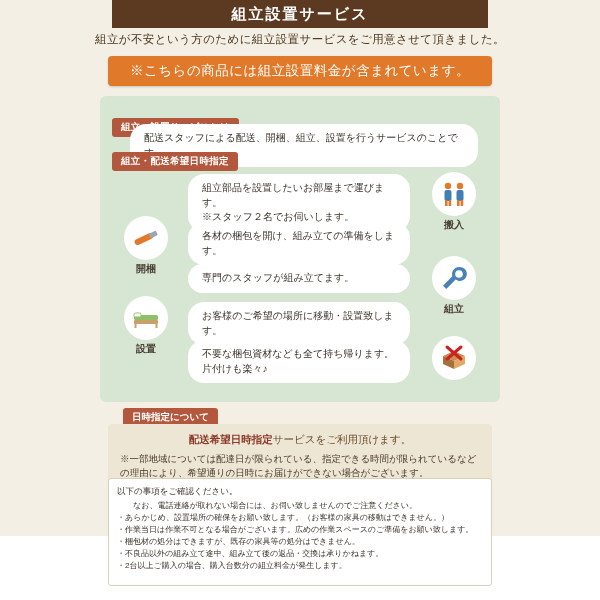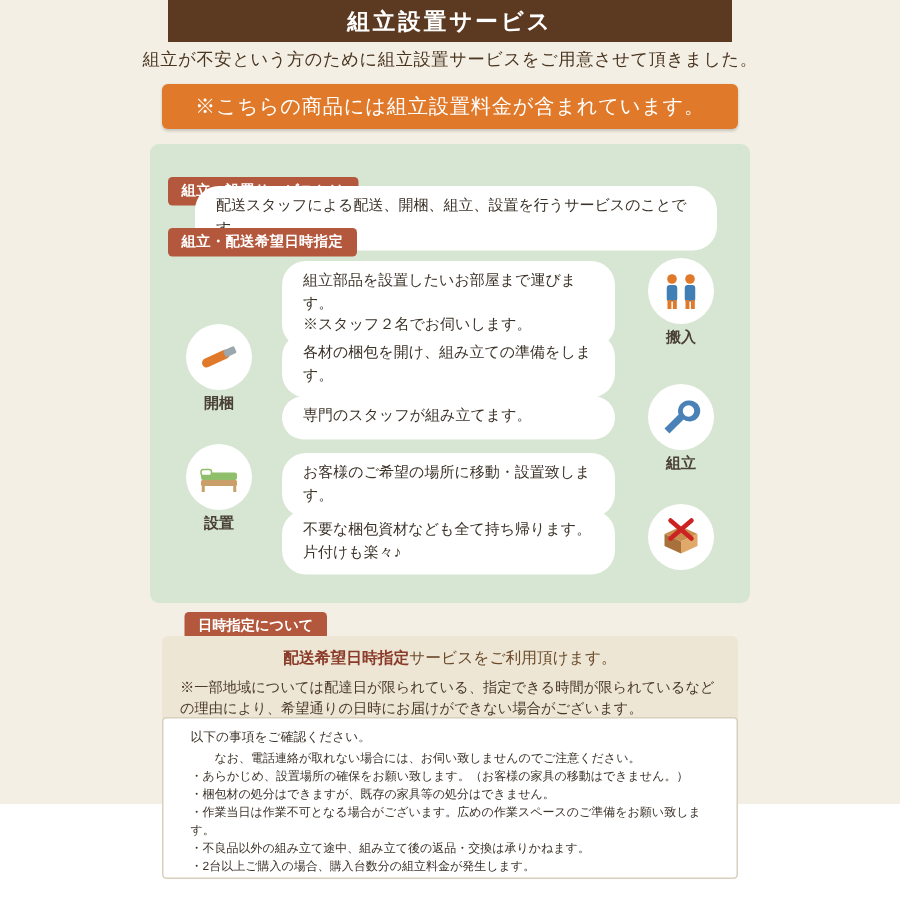--- a/index.html
+++ b/index.html
@@ -172,21 +172,21 @@
   .date-note .dn-head b { color: #8a3b2a; }
 
   
   .notes {
     position: absolute;
     top: 478px; left: 108px;
     width: 384px; height: 108px;
     background: #ffffff;
     border: 1px solid #d8d0bd;
     border-radius: 3px;
-    padding: 6px 18px;
+    padding: 6px 8px;
     font-size: 8px;
     line-height: 1.5;
     color: #3b3228;
     overflow: hidden;
   }
   .notes .nh { font-size: 8.5px; margin-bottom: 2px; }
   .notes p { margin: 0; }
   .notes p.ind { padding-left: 8px; }
 
   svg { display: block; }
@@ -289,20 +289,20 @@
       <b>配送希望日時指定</b><span>サービスをご利用頂けます。</span>
     </div>
     <div>※一部地域については配達日が限られている、指定できる時間が限られているなどの理由により、希望通りの日時にお届けができない場合がございます。</div>
   </div>
 
   <div class="notes">
     <div class="nh">以下の事項をご確認ください。</div>
     <div id="footer-lines">
         <p class="ind">　なお、電話連絡が取れない場合には、お伺い致しませんのでご注意ください。</p>
         <p>・あらかじめ、設置場所の確保をお願い致します。（お客様の家具の移動はできません。）</p>
+        <p>・作業当日は作業不可となる場合がございます。広めの作業スペースのご準備をお願い致します。</p>
         <p>・梱包材の処分はできますが、既存の家具等の処分はできません。</p>
-        <p>・作業当日は作業不可となる場合がございます。広めの作業スペースのご準備をお願い致します。</p>
         <p>・不良品以外の組み立て途中、組み立て後の返品・交換は承りかねます。</p>
         <p>・2台以上ご購入の場合、購入台数分の組立料金が発生します。</p>
       </div>
   </div>
 
 </div>
 
 </body></html>

